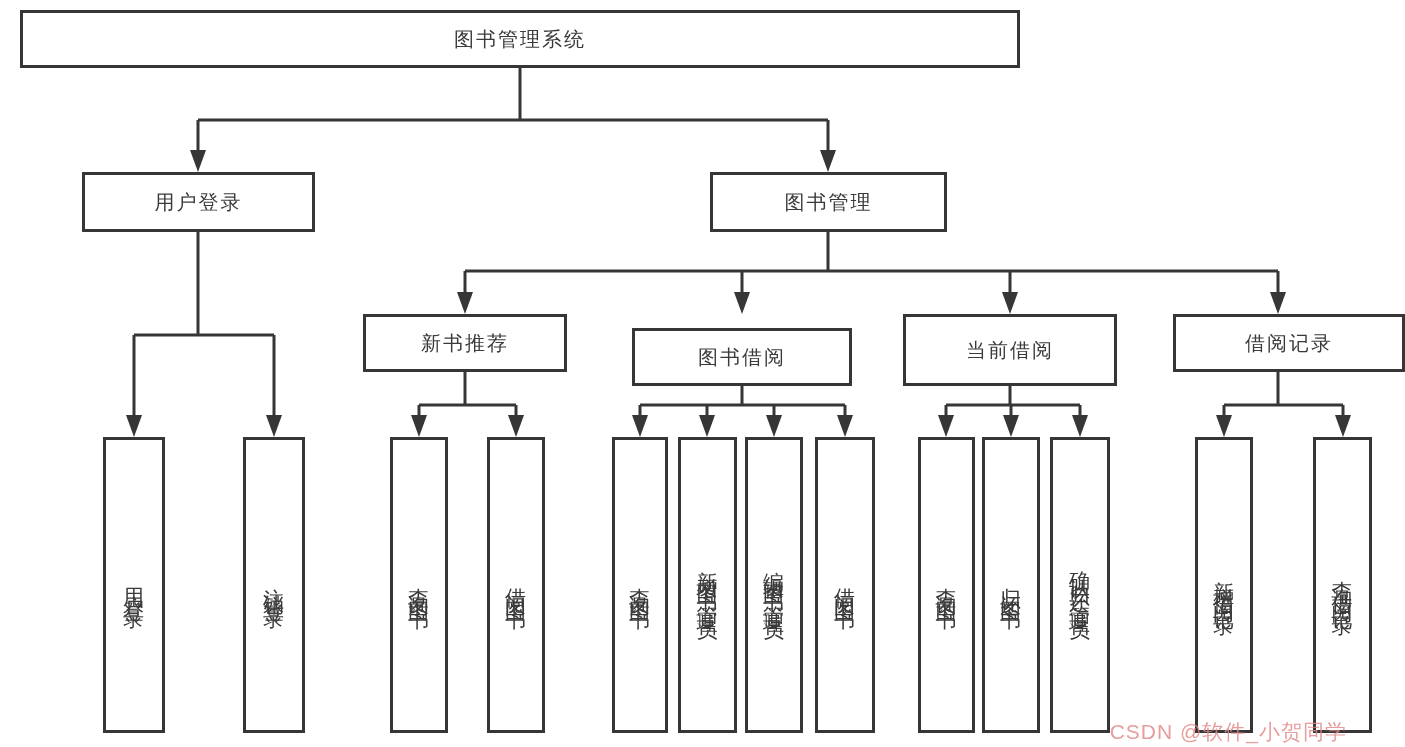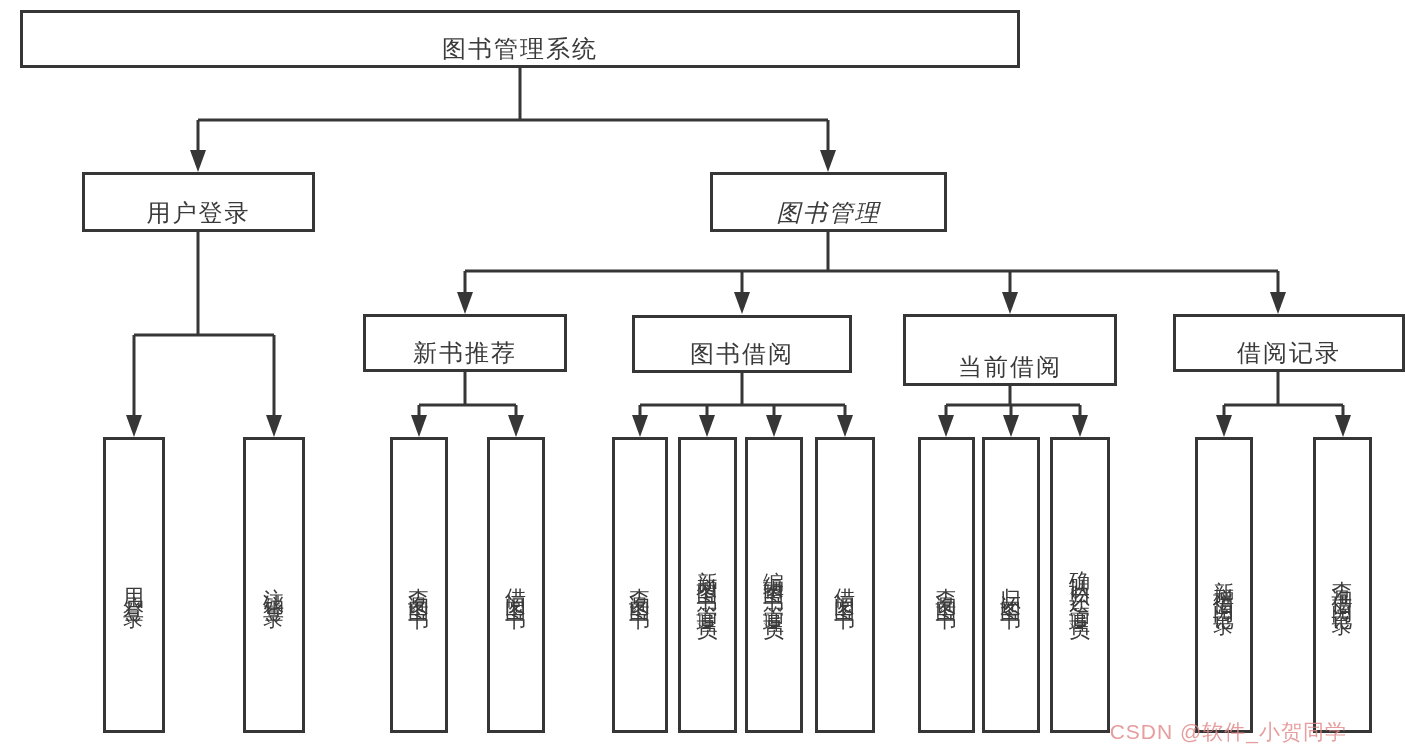--- a/index.html
+++ b/index.html
@@ -21,21 +21,21 @@
     position: absolute;
     box-sizing: border-box;
     border: 3px solid #363636;
     background: #ffffff;
     display: flex;
     align-items: center;
     justify-content: center;
     color: #3a3a3a;
     z-index: 2;
   }
-  .hbox { font-size: 24px; letter-spacing: 2px; align-items: flex-end; }
+  .hbox { font-size: 20px; letter-spacing: 2px; }
   .vbox span {
     writing-mode: vertical-rl;
     text-orientation: mixed;
     font-size: 21px;
     letter-spacing: 7px;
     line-height: 1;
     white-space: nowrap;
   }
   .watermark {
     position: absolute;
@@ -93,28 +93,28 @@
     </g>
   </svg>
 
   <div class="node hbox" style="left:20px; top:10px; width:1000px; height:58px;">
     <span>图书管理系统</span>
   </div>
 
   <div class="node hbox" style="left:82px; top:172px; width:233px; height:60px;">
     <span>用户登录</span>
   </div>
-  <div class="node hbox" style="left:710px; top:172px; width:237px; height:60px;font-style:italic;">
+  <div class="node hbox" style="left:710px; top:172px; width:237px; height:60px;">
     <span>图书管理</span>
   </div>
 
   <div class="node hbox" style="left:363px; top:314px; width:204px; height:58px;">
     <span>新书推荐</span>
   </div>
-  <div class="node hbox" style="left:632px; top:315px; width:220px; height:58px;">
+  <div class="node hbox" style="left:632px; top:328px; width:220px; height:58px;">
     <span>图书借阅</span>
   </div>
   <div class="node hbox" style="left:903px; top:314px; width:214px; height:72px;">
     <span>当前借阅</span>
   </div>
   <div class="node hbox" style="left:1173px; top:314px; width:232px; height:58px;">
     <span>借阅记录</span>
   </div>
 
   <div class="node vbox" style="left:103px; top:437px; width:62px; height:296px;">

